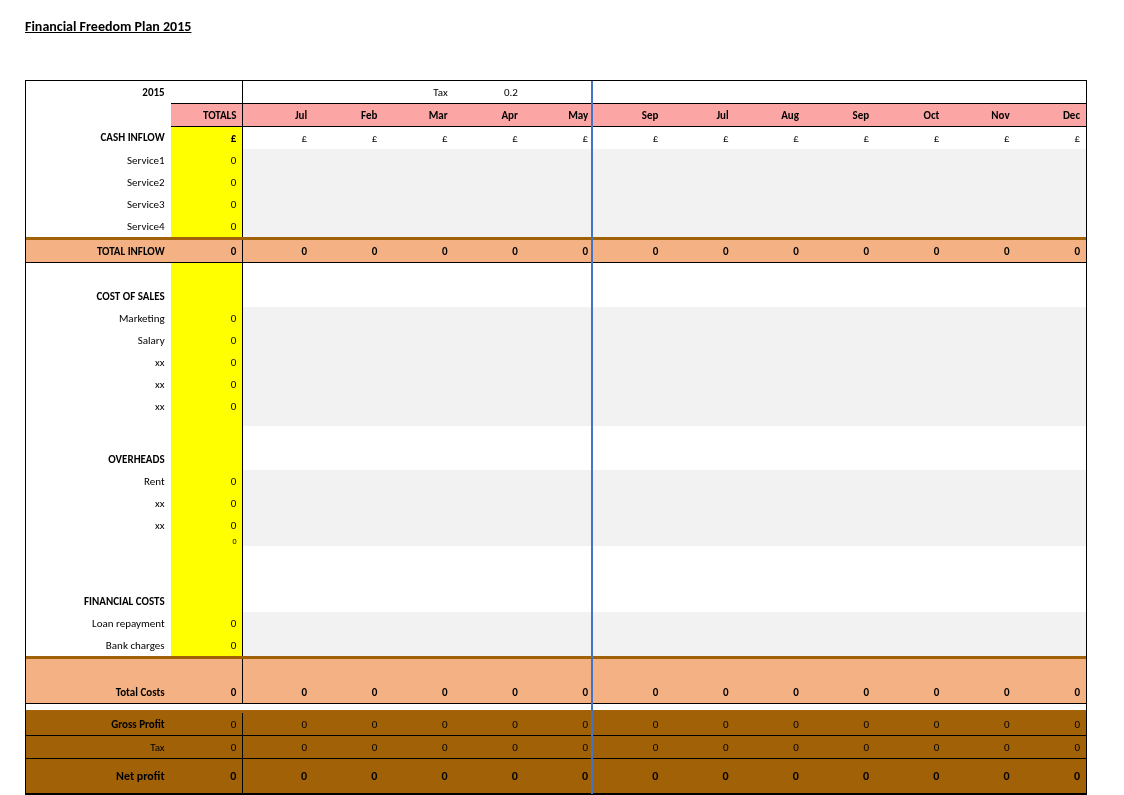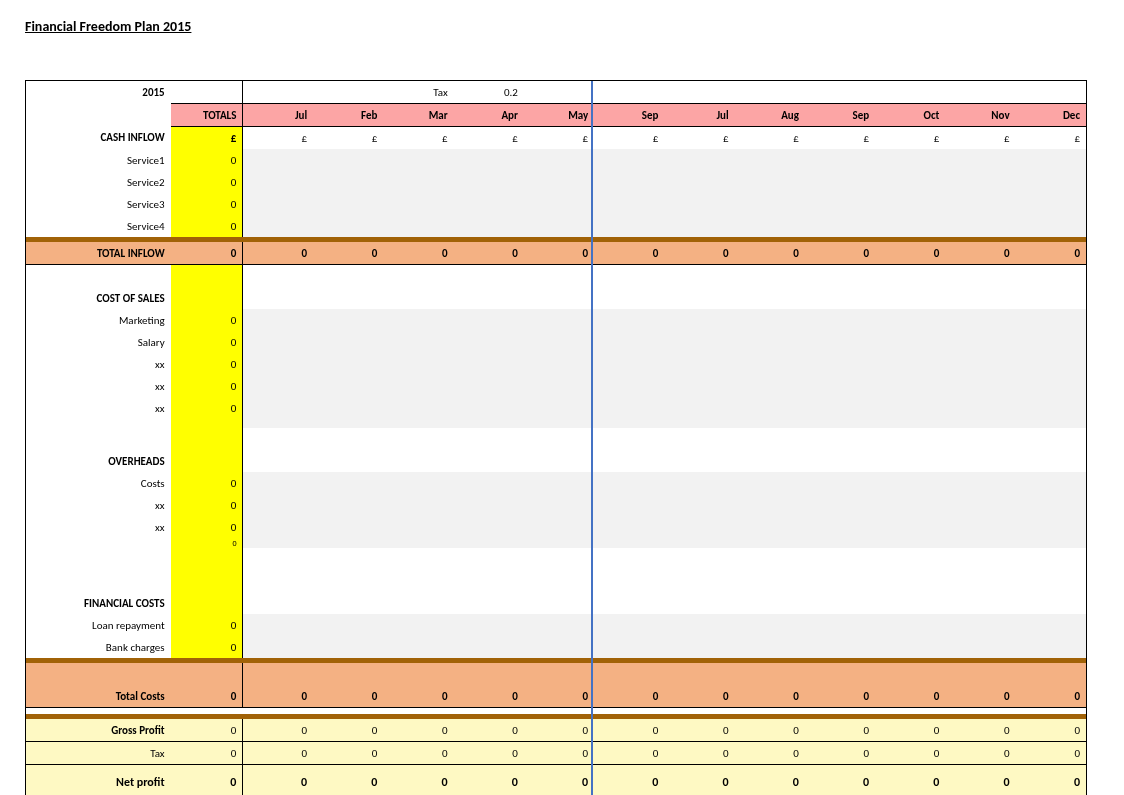--- a/index.html
+++ b/index.html
@@ -14,23 +14,23 @@
   td { padding:2px 6px 2px 2px; text-align:right; height:18px;
        border:0px solid transparent; white-space:nowrap; overflow:hidden; }
   td.label { padding-right:6px; }
   .col0 { width:140px; }
   .col1 { width:70px; }
   .colM { width:68px; }
   .bold { font-weight:bold; }
   .yellow { background:#FFFF00; }
   .tan    { background:#F4B183; }
   .grey   { background:#F2F2F2; }
-  .olive  { background:#fef9c3; }
+  .olive  { background:#a16207; }
   .hdrBar { background:#fca5a5; border-top:1px solid #000; border-bottom:1px solid #000; }
-  .bt { border-top:5px solid #a16207; }
+  .bt { border-top:3px solid #a16207; }
   .bb { border-bottom:1px solid #000; }
   .br { border-right:1px solid #000; }
   .vdiv { position:absolute; top:0; bottom:0; left:565px; width:2px;
           background:#4472C4; pointer-events:none; }
   .spacer td { height:4px; padding:0; }
   .bigrow td { height:30px; font-size:12px; vertical-align:middle; }
   .tiny td  { height:9px; font-size:8px; padding:0 6px 0 2px; }
 </style>
 </head>
 <body>
@@ -338,21 +338,21 @@
           <td></td>
           <td></td>
           <td></td>
           <td></td>
           <td></td>
           <td></td>
           <td></td>
           <td></td>
         </tr>
         <tr>
-          <td class="label">Costs</td>
+          <td class="label">Rent</td>
           <td class="yellow br">0</td>
           <td class="grey"></td>
           <td class="grey"></td>
           <td class="grey"></td>
           <td class="grey"></td>
           <td class="grey"></td>
           <td class="grey"></td>
           <td class="grey"></td>
           <td class="grey"></td>
           <td class="grey"></td>

